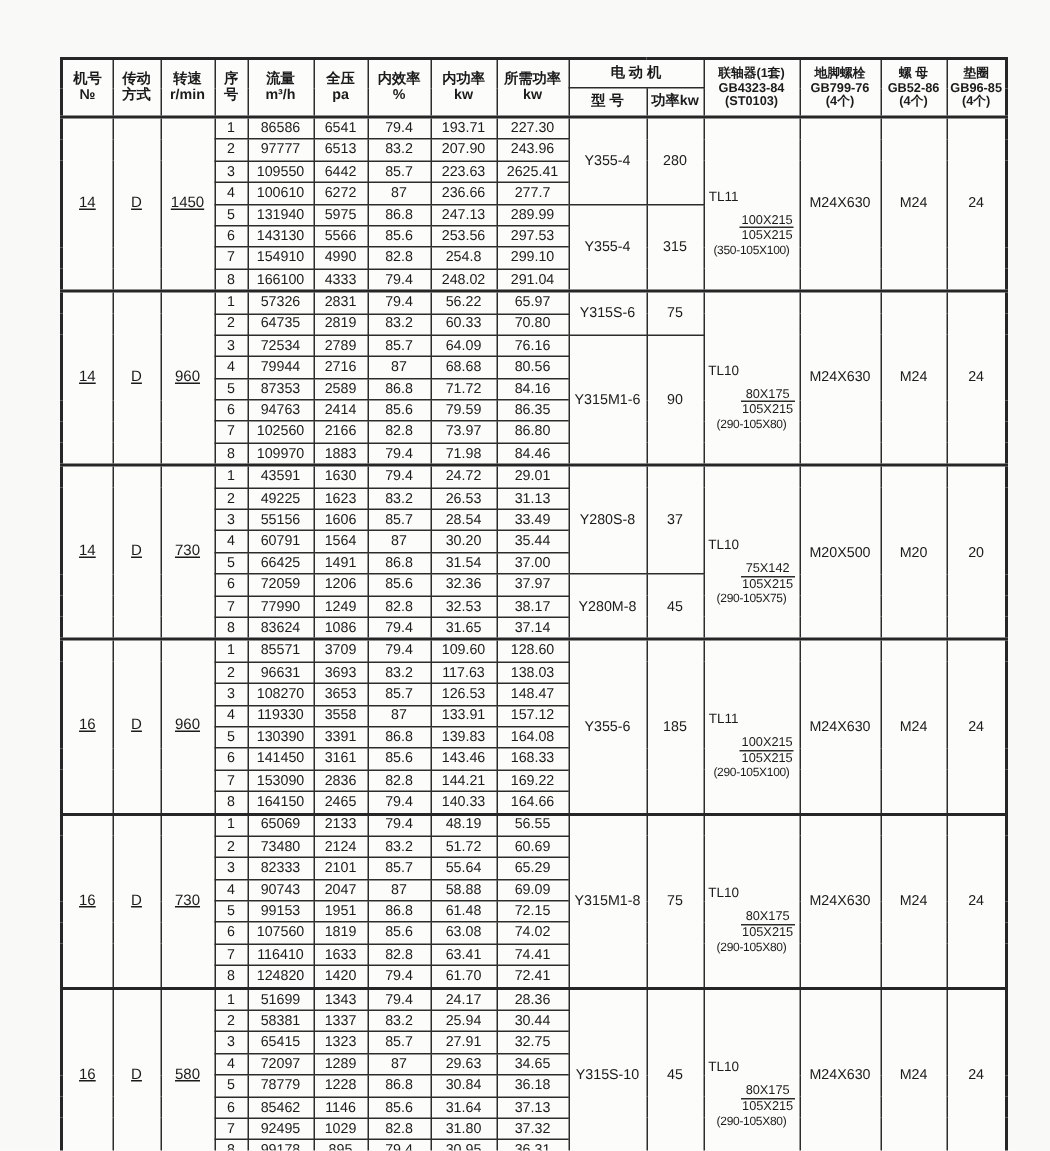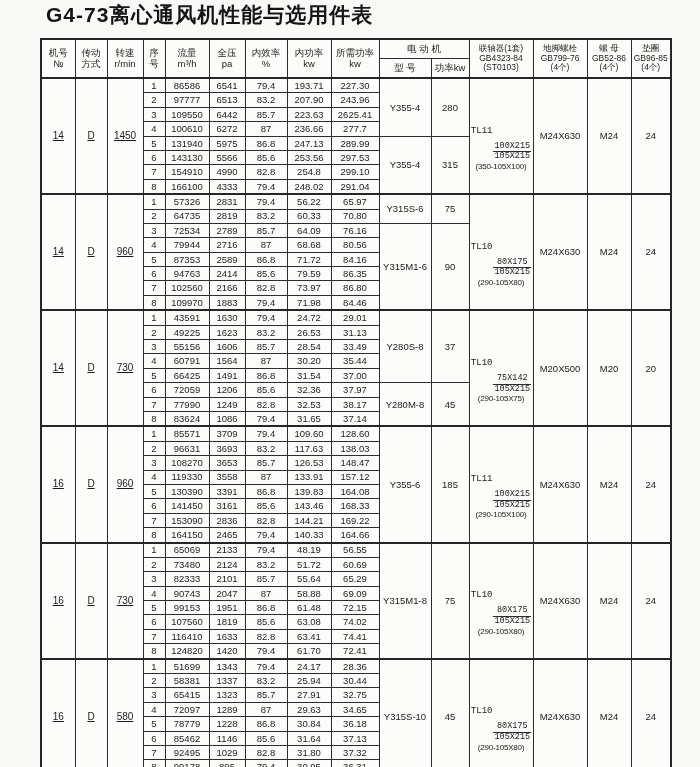--- a/index.html
+++ b/index.html
@@ -37,60 +37,58 @@
   }
   .fan-table th, .fan-table td {
     border: 1px solid #2c2c2c;
     padding: 0;
     text-align: center;
     vertical-align: middle;
     white-space: nowrap;
     overflow: hidden;
   }
   .fan-table thead th {
-    font-weight: 400;
+    font-weight: 700;
     font-size: 9.5px;
     line-height: 1.12;
     height: 18px;
   }
   .fan-table thead th.hw { font-size: 8.5px; margin-top: 42px; }
   .fan-table thead th .hl { display: block; }
   .fan-table tbody td {
     height: 13.4px;
     font-size: 9.5px;
     line-height: 1;
   }
   .fan-table tbody tr.block-start td { border-top: 2px solid #262626; }
   .fan-table td.group-col { font-size: 10px; text-decoration: underline; }
   .fan-table td.motor-col { font-size: 9.5px; }
 
   .coupling-main {
     display: flex;
     align-items: center;
     justify-content: center;
     gap: 1px;
-    font-family: Liberation Mono, monospace;
   }
   .coupling-prefix { font-size: 9px; }
   .frac { display: inline-block; text-align: center; vertical-align: middle; margin-top: 41px; }
   .frac .num {
     display: block;
     font-size: 8.5px;
     line-height: 1.15;
     border-bottom: 1px solid #2c2c2c;
     padding: 0 1px;
   }
   .frac .den { display: block; font-size: 8.5px; line-height: 1.15; padding: 0 1px; }
   .coupling-note { font-size: 8px; line-height: 1.2; letter-spacing: -0.2px; }
 </style>
 </head>
 <body>
 
 <div class="page">
-  <h1 class="title">G4-73离心通风机性能与选用件表</h1>
 
   <table class="fan-table">
     <colgroup>
       <col style="width:34px">
         <col style="width:32px">
         <col style="width:36px">
       <col style="width:22px">
         <col style="width:44px">
         <col style="width:36px">
       <col style="width:42px">

